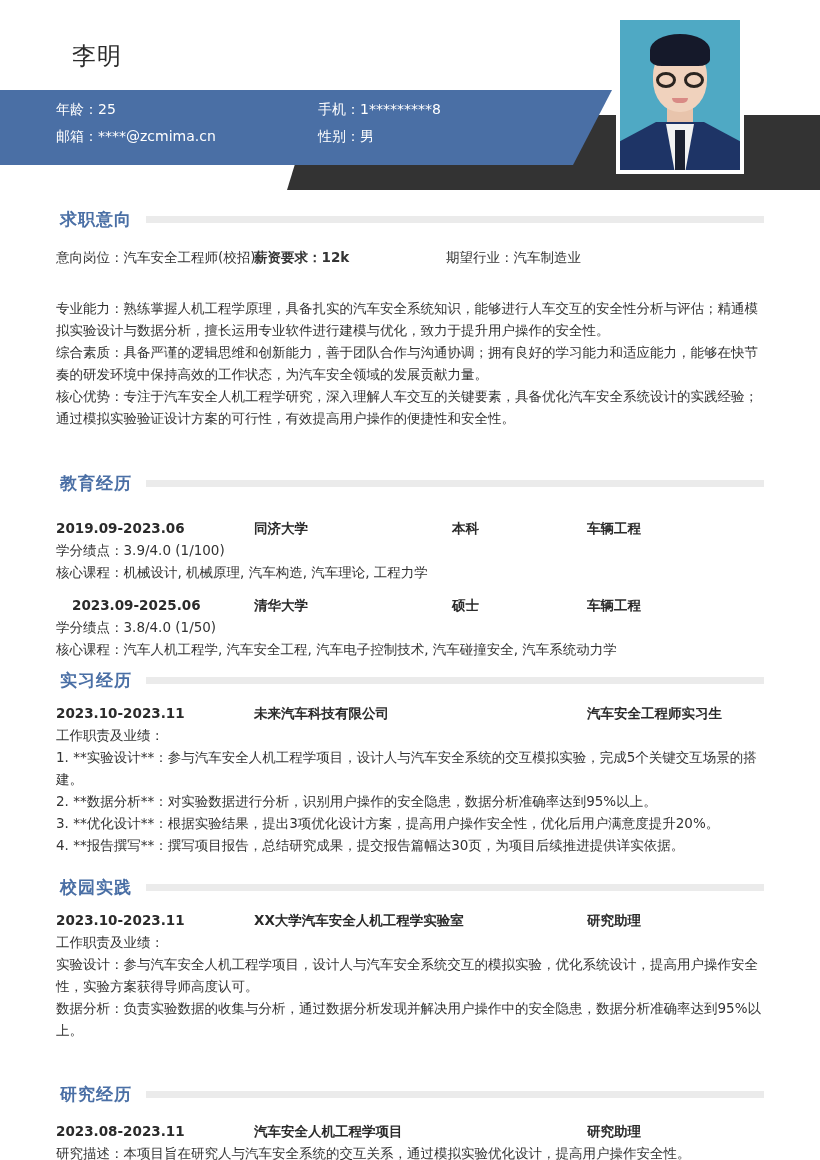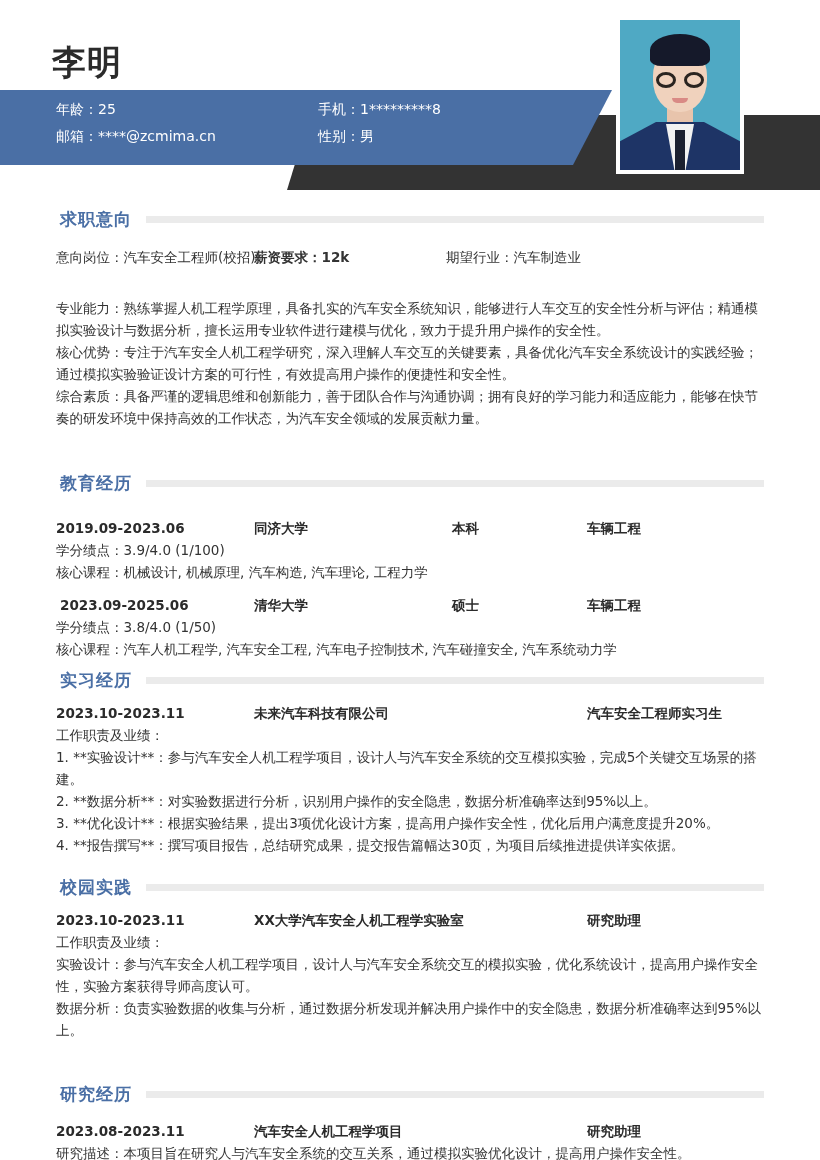--- a/index.html
+++ b/index.html
@@ -1,20 +1,20 @@
 <!DOCTYPE html>
 <html><head>
 <meta charset="utf-8">
 <style>
   * { margin: 0; padding: 0; box-sizing: border-box; }
   html, body { width: 820px; height: 1160px; overflow: hidden; background: #ffffff; }
   body { font-family: "DejaVu Sans", "Liberation Sans", sans-serif; color: #333333; position: relative; }
 
   .header { position: absolute; left: 0; top: 0; width: 820px; height: 200px; }
-  .name { position: absolute; left: 52px; top: 40px; font-size: 34px; font-weight: bold; color: #2b2b2b; letter-spacing: 1px; }
+  .name { position: absolute; left: 72px; top: 40px; font-size: 24px; font-weight: normal; color: #2b2b2b; letter-spacing: 1px; }
   .dark-band { position: absolute; left: 0; top: 115px; width: 820px; height: 75px; background: #333333;
                clip-path: polygon(310px 0, 820px 0, 820px 75px, 287px 75px); }
   .blue-band { position: absolute; left: 0; top: 90px; width: 612px; height: 75px; background: #4a6fa5;
                clip-path: polygon(0 0, 612px 0, 573px 75px, 0 75px); }
   .info { position: absolute; font-size: 14px; color: #ffffff; }
   .photo-frame { position: absolute; left: 616px; top: 16px; width: 128px; height: 158px; background: #ffffff; padding: 4px; }
   .photo { width: 120px; height: 150px; background: #4fa9c4; position: relative; overflow: hidden; }
   .photo .suit { position: absolute; left: 0; bottom: 0; width: 120px; height: 48px; background: #1e3466;
                  clip-path: polygon(0 40%, 30% 0, 70% 0, 100% 40%, 100% 100%, 0 100%); }
   .photo .shirt { position: absolute; left: 46px; bottom: 0; width: 28px; height: 46px; background: #f2f2f2;
@@ -80,40 +80,40 @@
   <div class="row" style="margin-top:14px;">
     <span style="left:0;"><span style="position:static">意向岗位：</span><span style="position:static">汽车安全工程师(校招)</span></span>
     <span style="left:198px;font-weight:bold;"><span style="position:static">薪资要求：</span><span style="position:static">12k</span></span>
     <span style="left:390px;"><span style="position:static">期望行业：</span><span style="position:static">汽车制造业</span></span>
   </div>
 </div>
 
 <div class="section" style="top:289px;">
   <div class="text" style="margin-top:8px;">
     <div>专业能力：熟练掌握人机工程学原理，具备扎实的汽车安全系统知识，能够进行人车交互的安全性分析与评估；精通模拟实验设计与数据分析，擅长运用专业软件进行建模与优化，致力于提升用户操作的安全性。</div>
+    <div>综合素质：具备严谨的逻辑思维和创新能力，善于团队合作与沟通协调；拥有良好的学习能力和适应能力，能够在快节奏的研发环境中保持高效的工作状态，为汽车安全领域的发展贡献力量。</div>
     <div>核心优势：专注于汽车安全人机工程学研究，深入理解人车交互的关键要素，具备优化汽车安全系统设计的实践经验；通过模拟实验验证设计方案的可行性，有效提高用户操作的便捷性和安全性。</div>
-    <div>综合素质：具备严谨的逻辑思维和创新能力，善于团队合作与沟通协调；拥有良好的学习能力和适应能力，能够在快节奏的研发环境中保持高效的工作状态，为汽车安全领域的发展贡献力量。</div>
   </div>
 </div>
 
 <div class="section" style="top:472px;">
   <div class="sec-head">
       <div class="sec-title">教育经历</div>
       <div class="sec-bar"></div>
     </div>
   <div class="row bold" style="margin-top:21px;">
     <span style="left:0;">2019.09-2023.06</span>
     <span style="left:198px;">同济大学</span>
     <span style="left:396px;">本科</span>
     <span style="left:531px;">车辆工程</span>
   </div>
   <div class="text">学分绩点：3.9/4.0 (1/100)</div>
   <div class="text">核心课程：机械设计, 机械原理, 汽车构造, 汽车理论, 工程力学</div>
   <div class="row bold" style="margin-top:11px;">
-    <span style="left:4px;">2023.09-2025.06</span>
+    <span style="left:16px;">2023.09-2025.06</span>
     <span style="left:198px;">清华大学</span>
     <span style="left:396px;">硕士</span>
     <span style="left:531px;">车辆工程</span>
   </div>
   <div class="text">学分绩点：3.8/4.0 (1/50)</div>
   <div class="text">核心课程：汽车人机工程学, 汽车安全工程, 汽车电子控制技术, 汽车碰撞安全, 汽车系统动力学</div>
 </div>
 
 <div class="section" style="top:669px;">
   <div class="sec-head">

